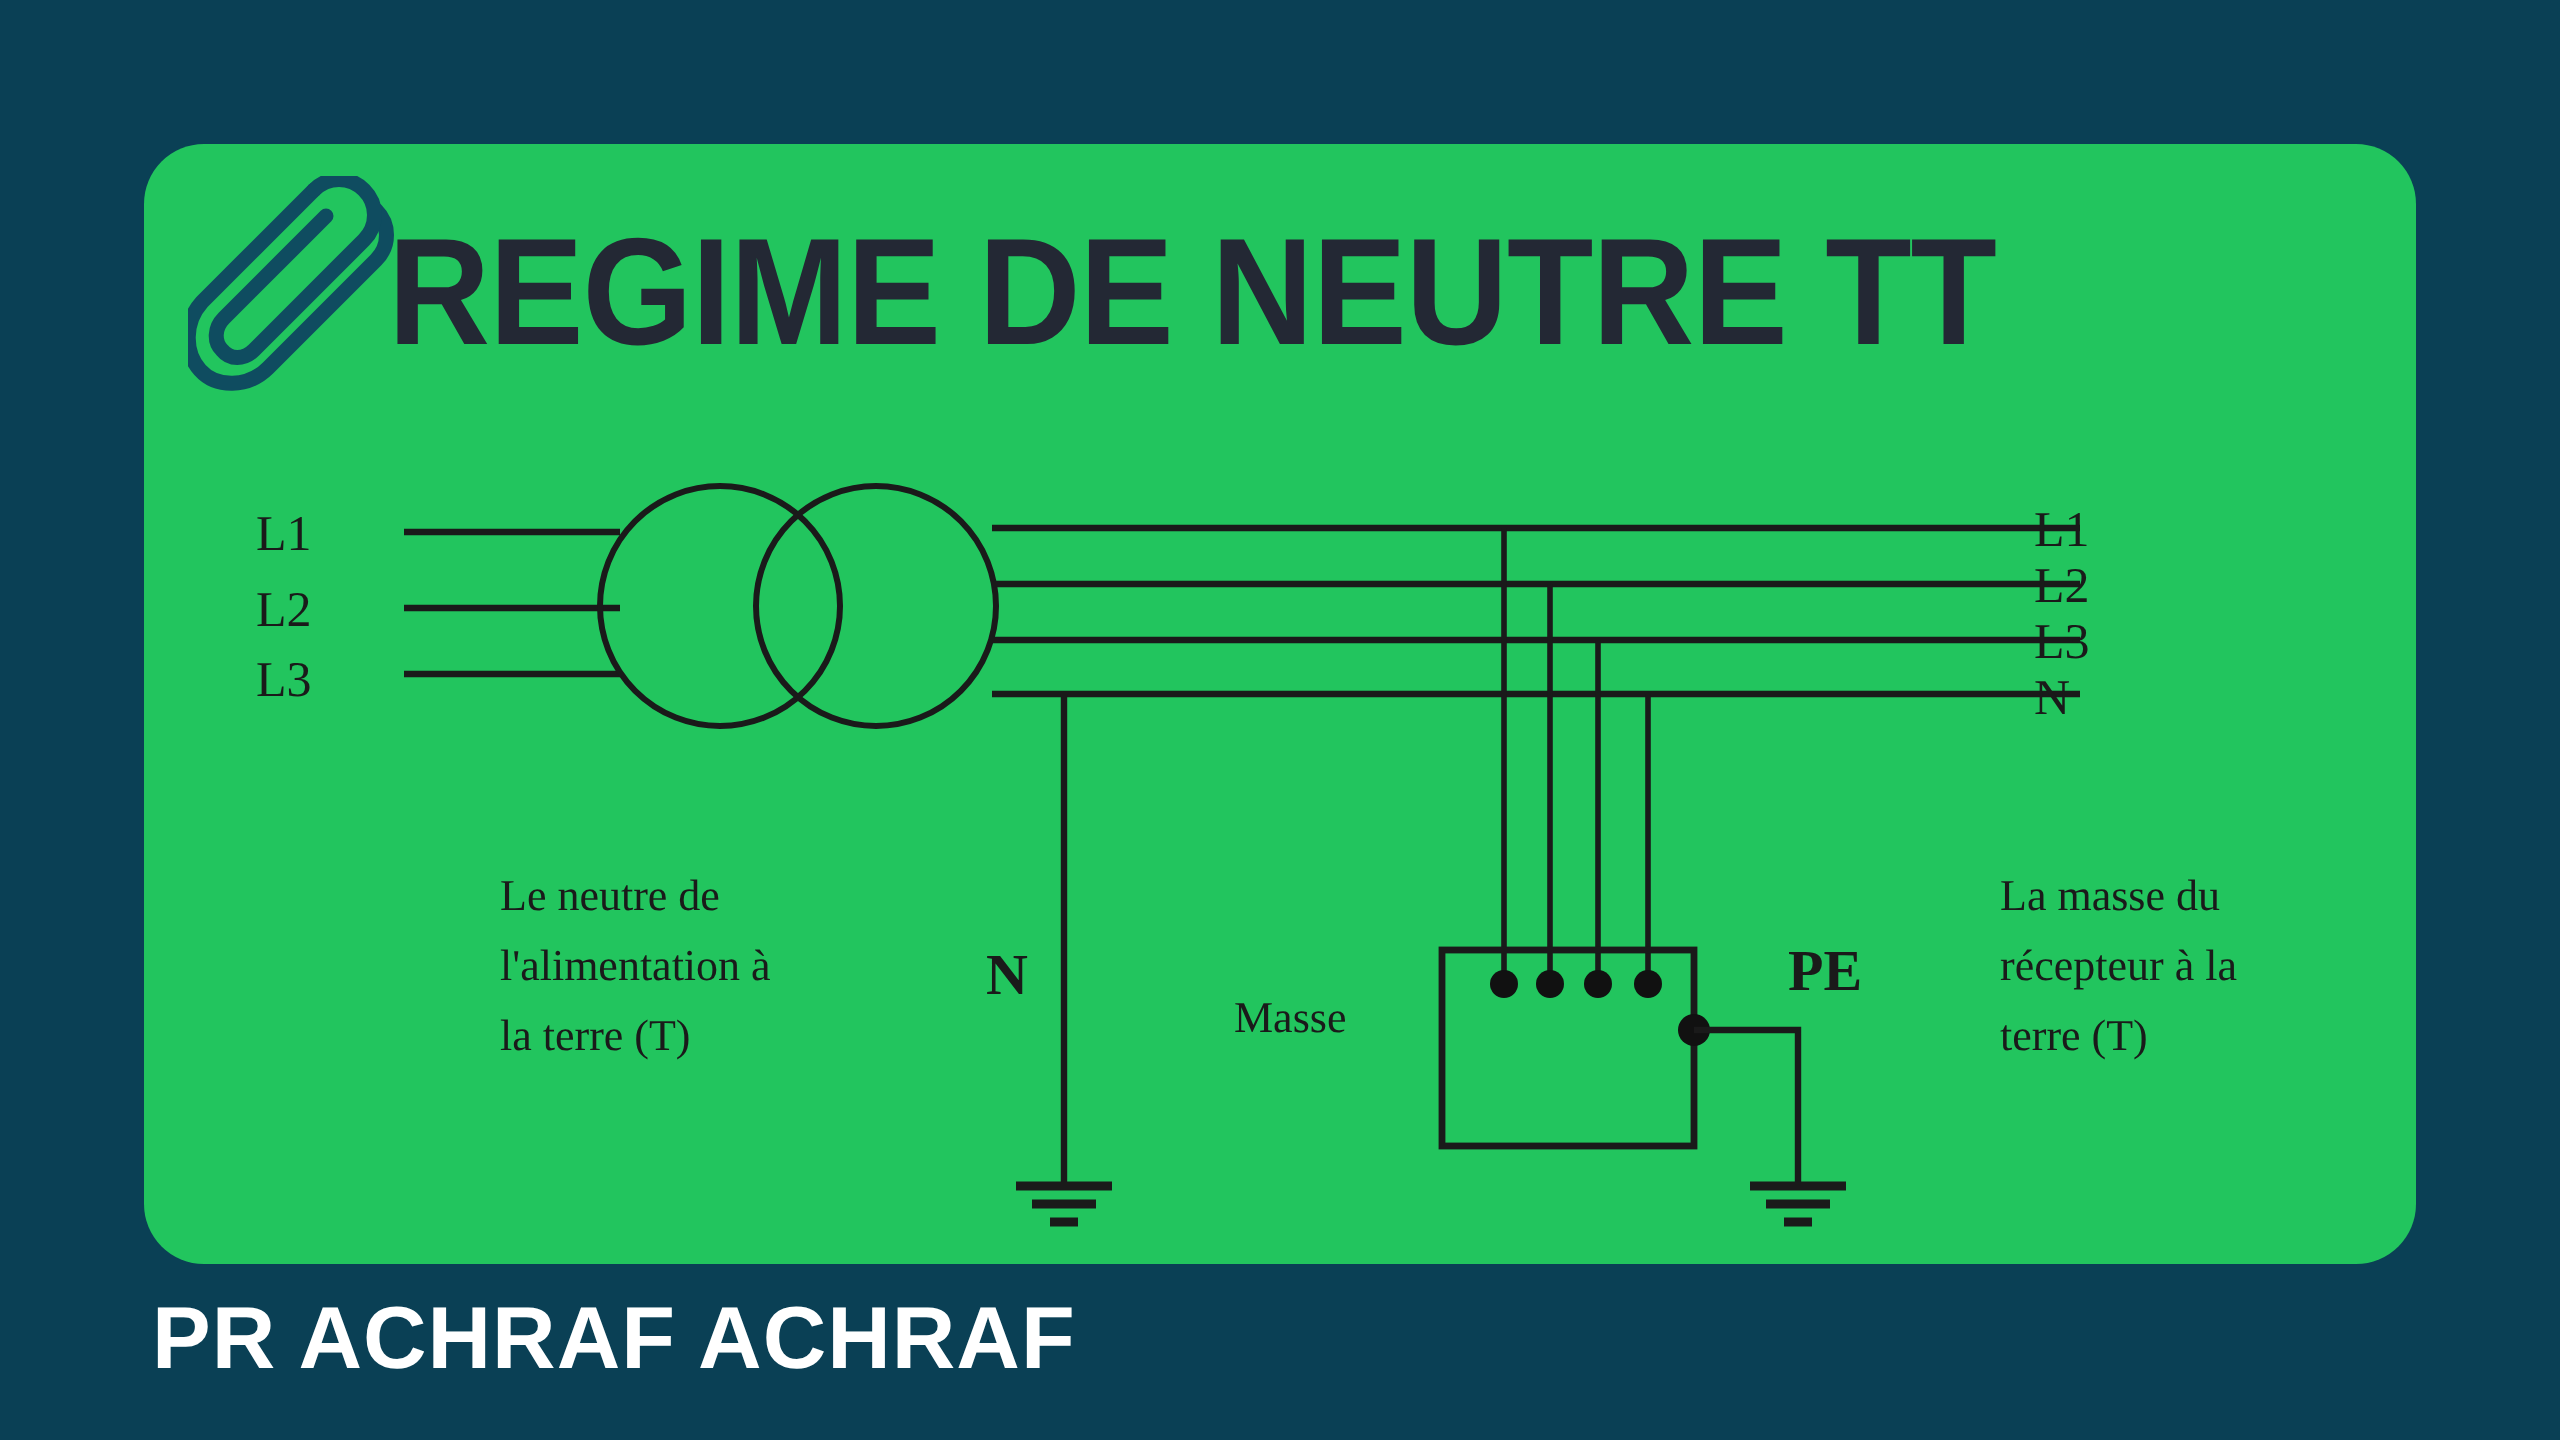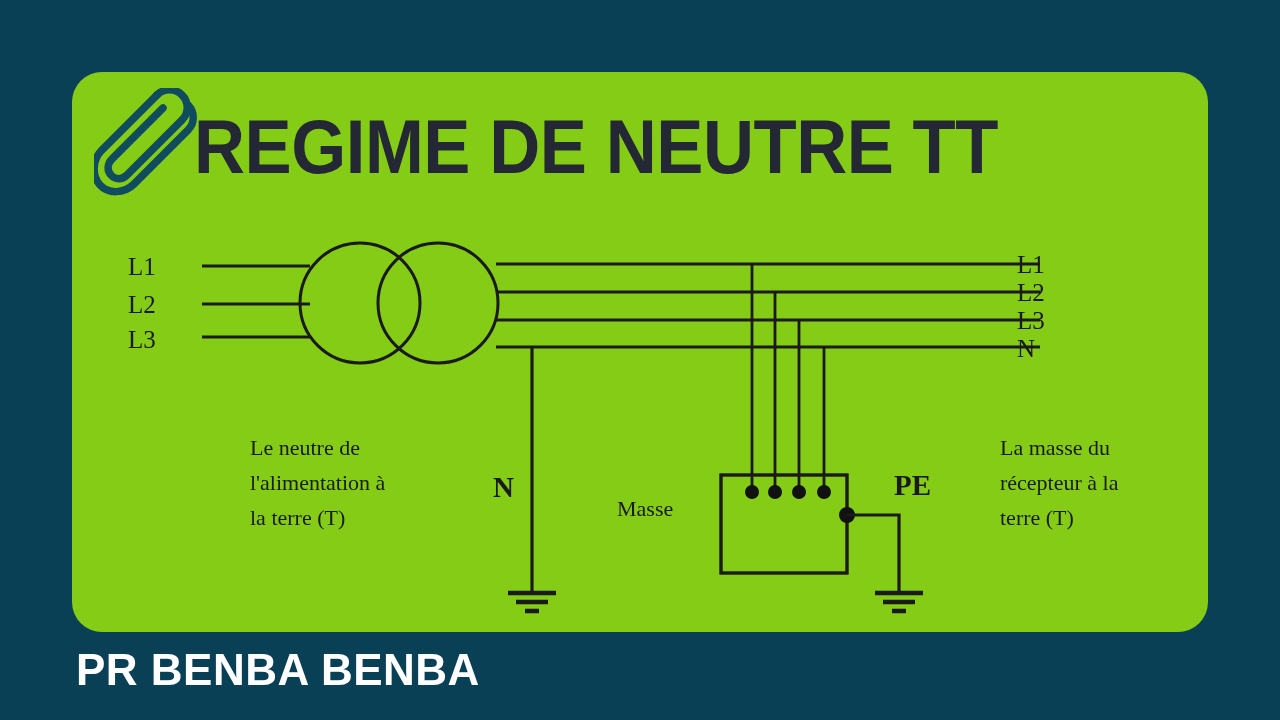--- a/index.html
+++ b/index.html
@@ -20,21 +20,21 @@
     background: #0a4055;
   }
 
   
   #card {
     position: absolute;
     left: 72px;
     top: 72px;
     width: 1136px;
     height: 560px;
-    background: #84cc16;
+    background: #22c55e;
     border-radius: 30px;
     overflow: hidden;
   }
 
   
   #header {
     position: absolute;
     left: 0;
     top: 0;
     width: 100%;
@@ -227,15 +227,15 @@
 
       <g>
         <text class="dg-text dg-para" x="928" y="383">La masse du</text>
         <text class="dg-text dg-para" x="928" y="418">récepteur à la</text>
         <text class="dg-text dg-para" x="928" y="453">terre (T)</text>
       </g>
 
     </svg>
   </div>
 
-  <div id="presenter">PR BENBA BENBA</div>
+  <div id="presenter">PR ACHRAF ACHRAF</div>
 
 </div>
 
 </body></html>

